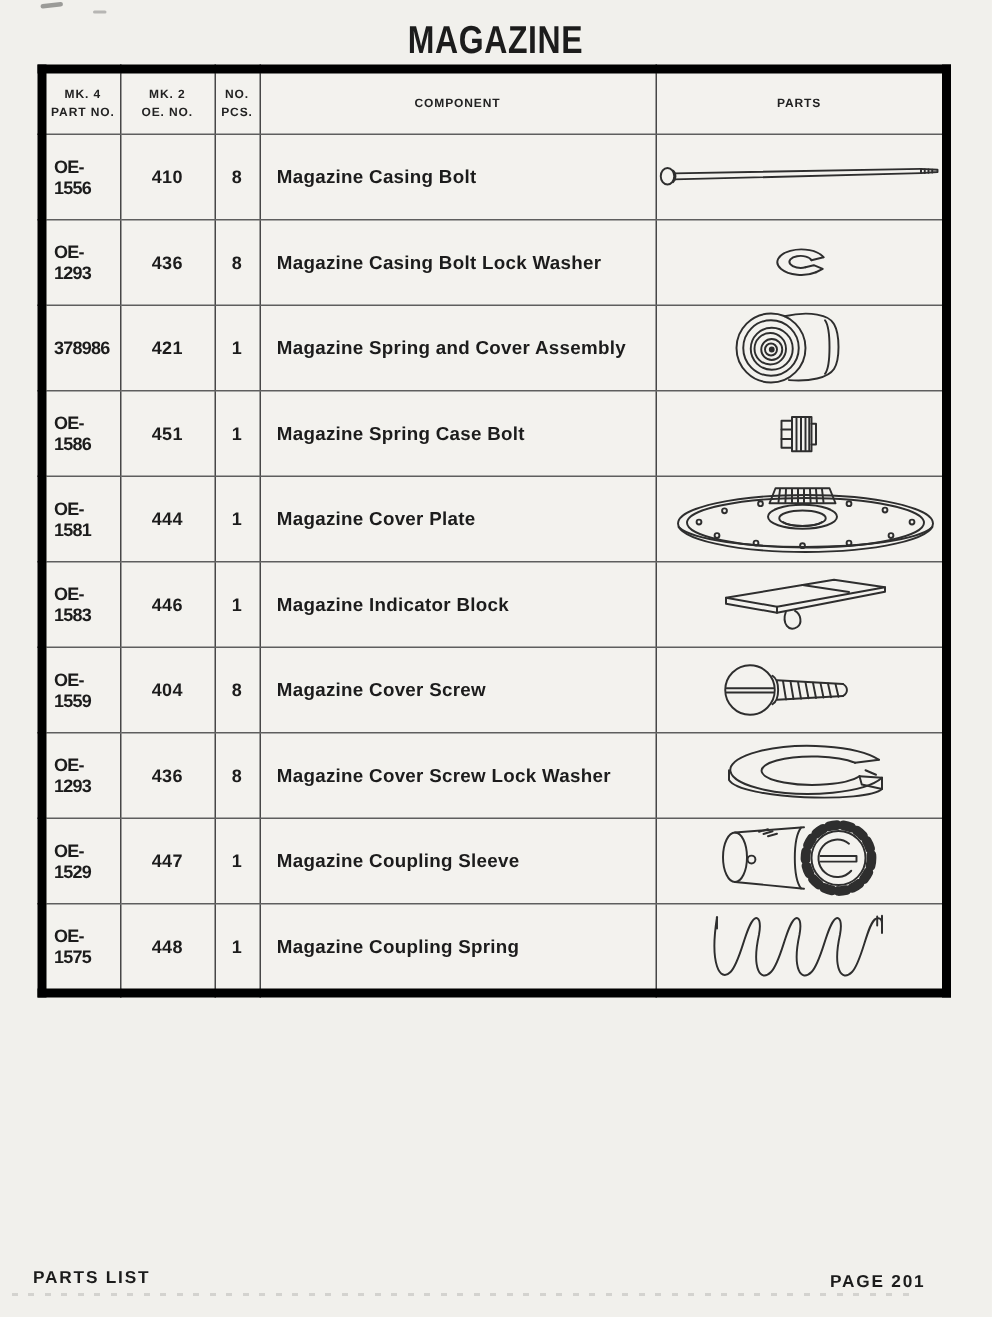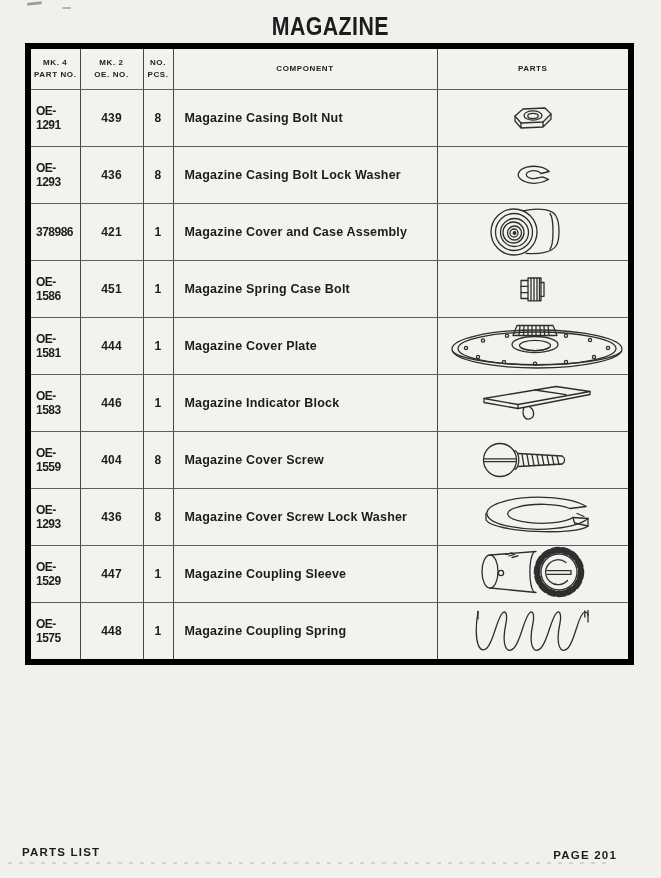--- a/index.html
+++ b/index.html
@@ -93,56 +93,58 @@
         <span class="hl">NO.</span>
         <span class="hl">PCS.</span>
       </th>
       <th>COMPONENT</th>
       <th>PARTS</th>
     </tr>
   </thead>
   <tbody>
 
 
-
-    <tr>
-      <td class="c1">OE-1291</td>
-      <td class="c2">439</td>
-      <td class="c3">8</td>
-      <td class="c4">Magazine Casing Bolt Nut</td>
-      <td class="c5">
-        <svg class="sk" width="192" height="56" viewBox="0 0 192 56">
-          <path d="M77,26 L85,19 L107,18 L113,24 L105,32 L83,33 Z"></path>
-          <path d="M77,26 L77,31 L83,38 L83,33 M113,24 L113,29 L105,37 L105,32 M83,38 L105,37"></path>
-          <ellipse cx="95" cy="25.5" rx="9" ry="4.6"></ellipse>
-          <ellipse cx="95" cy="26" rx="5.2" ry="2.6"></ellipse>
-        </svg>
-      </td>
-    </tr>
+    <tr>
+      <td class="c1">OE-1556</td>
+      <td class="c2">410</td>
+      <td class="c3">8</td>
+      <td class="c4">Magazine Casing Bolt</td>
+      <td class="c5">
+        <svg class="sk" width="192" height="56" viewBox="0 0 192 56">
+          <ellipse cx="7" cy="27.5" rx="4.5" ry="5.5"></ellipse>
+          <path d="M10.8,23.8 C12.8,25.4 12.8,29.8 10.8,31.4"></path>
+          <path d="M11.5,25.6 L176,22.6"></path>
+          <path d="M11.5,29.6 L176,25.4"></path>
+          <path d="M176,22.6 L187,23.2 L187,24.7 L176,25.4 Z"></path>
+          <path d="M178.5,22.9 L178.5,25.3 M181,23 L181,25.1 M183.5,23.1 L183.5,25"></path>
+        </svg>
+      </td>
+    </tr>
+
 
     <tr>
       <td class="c1">OE-1293</td>
       <td class="c2">436</td>
       <td class="c3">8</td>
       <td class="c4">Magazine Casing Bolt Lock Washer</td>
       <td class="c5">
         <svg class="sk" width="192" height="56" viewBox="0 0 192 56">
           <path d="M111,24.5 A16,8.5 0 1 0 106,34.5"></path>
           <path d="M103,26.5 A7.5,4 0 1 0 99,31.2"></path>
           <path d="M106,34.5 L110.5,32.3 L104.5,29.8 L99,31.2"></path>
           <path d="M111,24.5 L103,26.5"></path>
         </svg>
       </td>
     </tr>
 
     <tr>
       <td class="c1">378986</td>
       <td class="c2">421</td>
       <td class="c3">1</td>
-      <td class="c4">Magazine Cover and Case Assembly</td>
+      <td class="c4">Magazine Spring and Cover Assembly</td>
       <td class="c5">
         <svg class="sk" width="192" height="56" viewBox="0 0 192 56">
           <path d="M85,6.8 C102,3 115,6 118,12 C122,19 122,36 118,42 C114,48 102,50.5 88,49.4"></path>
           <path d="M112,9.5 C116,15 116,40 112,45.2"></path>
           <circle cx="76" cy="28" r="23"></circle>
           <circle cx="76" cy="28" r="18.5"></circle>
           <circle cx="76.5" cy="28.5" r="14"></circle>
           <circle cx="75.5" cy="28.5" r="10.5"></circle>
           <circle cx="76.5" cy="29" r="7"></circle>
           <circle cx="76" cy="29" r="4"></circle>

